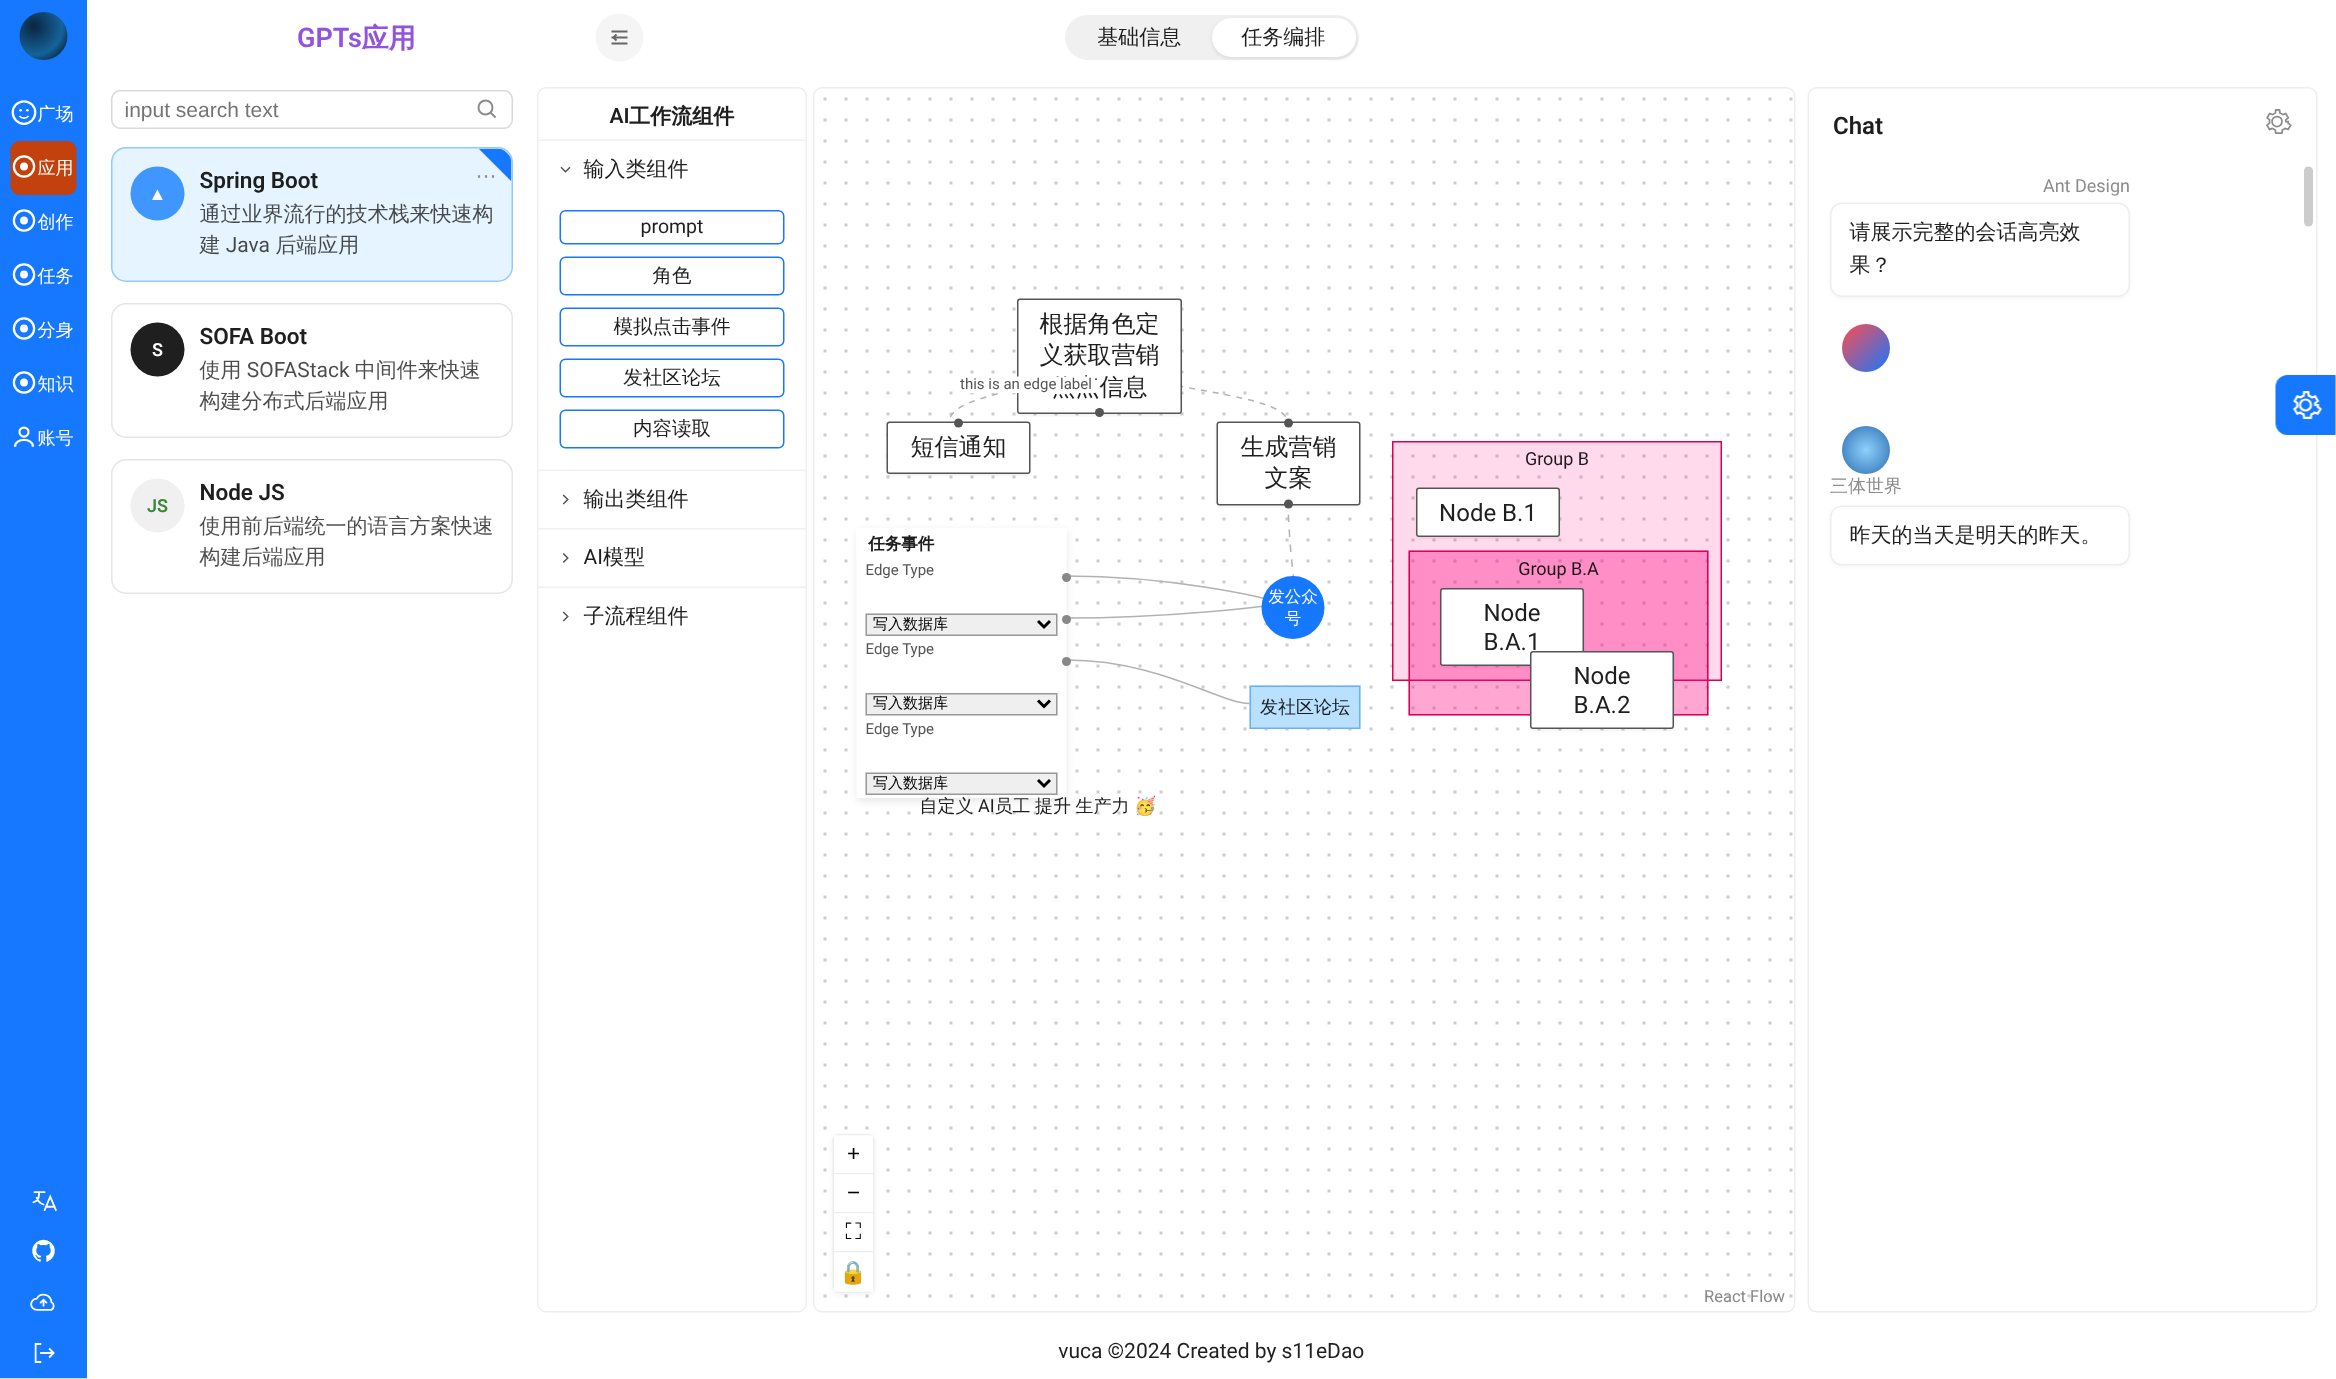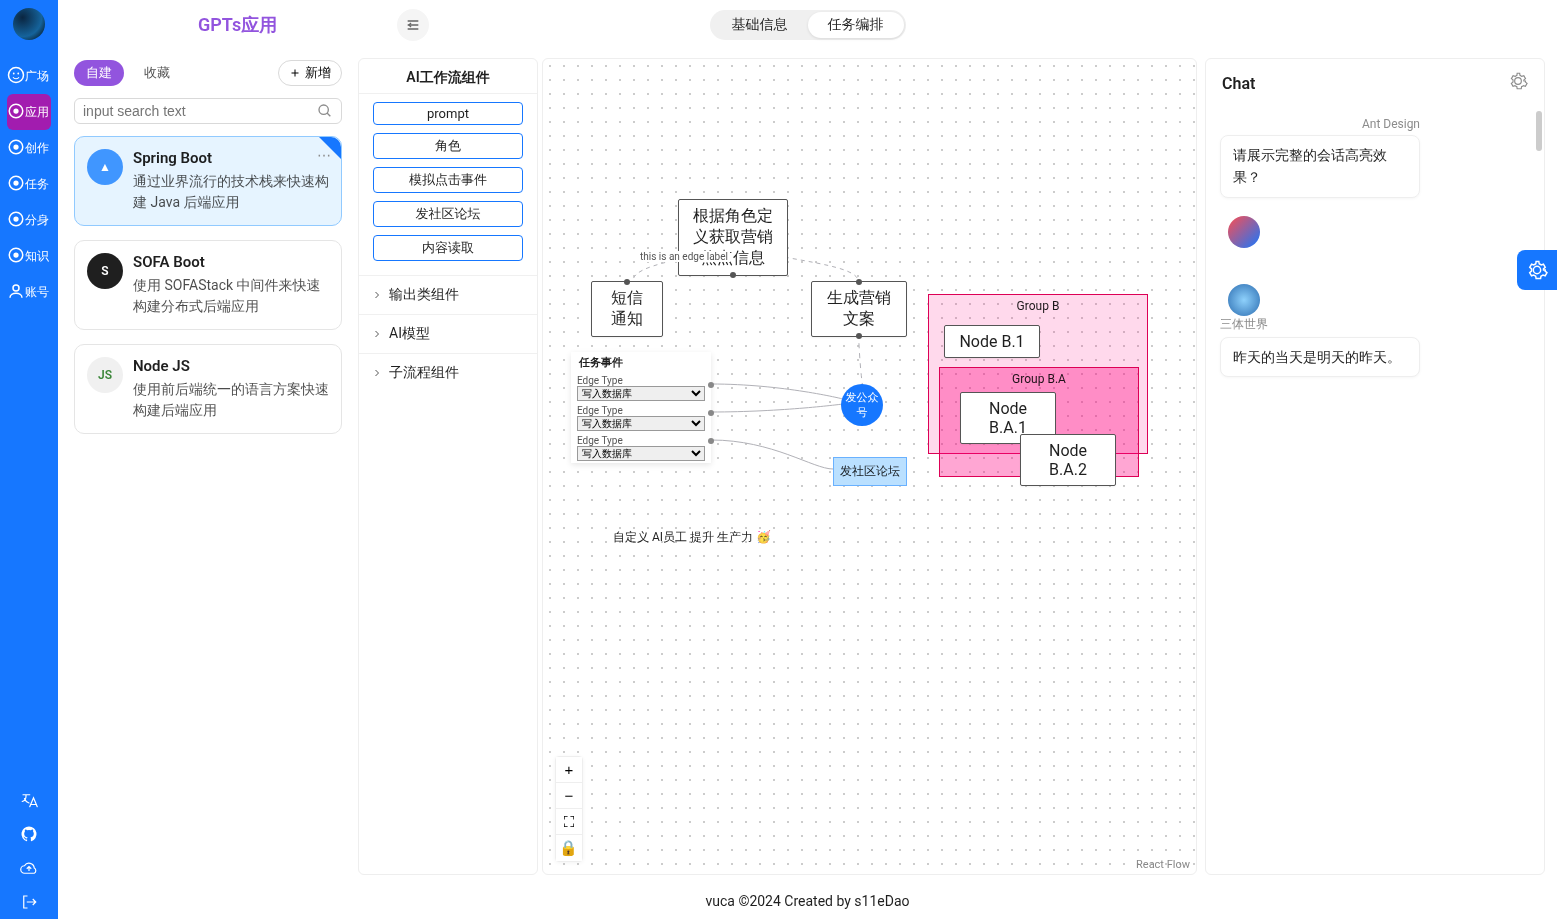--- a/index.html
+++ b/index.html
@@ -32,21 +32,21 @@
   width: 44px;
   display: flex;
   flex-direction: row;
   align-items: center;
   padding: 8px 0;
   color: #fff;
   font-size: 12px;
   border-radius: 6px;
   cursor: pointer;
 }
-.rail-item.active { background: #a21caf; }
+.rail-item.active { background: #c2410c; }
 .rail-item .rail-icon { width:18px; height:18px; display:flex; align-items:center; justify-content:center; margin-bottom:2px; }
 .rail-item .rail-icon svg { fill: #fff; }
 .rail-spacer { flex: 1; }
 .rail-bottom-icon {
   width:44px; height:34px; display:flex; align-items:center; justify-content:center;
   color:#fff; cursor:pointer;
 }
 .rail-bottom-icon svg { fill:#fff; }
 
 
@@ -311,21 +311,21 @@
 }
 .form-node .fn-head{
   font-weight:600;font-size:11px;
   background:#fff;padding:3px 8px;
 }
 .form-node .fn-row{
   padding:2px 6px;
 }
 .form-node .fn-label{font-size:10px;color:#555;}
 .form-node select{
-  width:100%;font-size:10px;border:1px solid #999;
+  width:100%;font-size:10px;border:1px solid #999;margin-top:23px;
 }
 .form-node .out-dot{
   width:6px;height:6px;background:#888;border-radius:50%;
   position:absolute;right:-3px;
 }
 
 .anno-node{
   position:absolute;font-size:12px;
   background:transparent;
 }
@@ -494,30 +494,20 @@
     </div>
     <div class="header-tabs">
       <div class="header-tab">基础信息</div>
       <div class="header-tab active">任务编排</div>
     </div>
   </div>
 
   <div class="content">
 
     <div class="apps-panel">
-      <div class="apps-tabs-row">
-        <div class="apps-tab active">自建</div>
-        <div class="apps-tab">收藏</div>
-        <button class="new-btn">
-          <svg viewBox="0 0 24 24">
-              <path d="M12 5v14M5 12h14" stroke="currentColor" stroke-width="2"></path>
-            </svg>
-          <span>新增</span>
-        </button>
-      </div>
       <div class="search-wrap">
         <input placeholder="input search text" style="">
         <svg width="16" height="16" viewBox="0 0 24 24">
             <circle cx="10" cy="10" r="7" fill="none" stroke="#8c8c8c" stroke-width="2"></circle>
             <path d="M15 15l5 5" stroke="#8c8c8c" stroke-width="2"></path>
           </svg>
       </div>
 
       <div class="app-card selected">
         <div class="app-icon" style="background:#4096ff">
@@ -554,20 +544,26 @@
             </div>
           <div class="app-desc">使用前后端统一的语言方案快速构建后端应用</div>
         </div>
       </div>
     </div>
 
     <div class="flow-sidebar">
       <div class="flow-sb-title">AI工作流组件</div>
 
       <div class="flow-cat">
+        <div class="flow-cat-head">
+          <svg width="12" height="12" viewBox="0 0 24 24">
+              <path d="M6 9l6 6 6-6" stroke="#555" stroke-width="2" fill="none"></path>
+            </svg>
+          <span>输入类组件</span>
+        </div>
         <div class="flow-cat-body">
           <div class="flow-node-item">prompt</div>
           <div class="flow-node-item">角色</div>
           <div class="flow-node-item">模拟点击事件</div>
           <div class="flow-node-item">发社区论坛</div>
           <div class="flow-node-item">内容读取</div>
         </div>
       </div>
 
       <div class="flow-cat">
@@ -612,21 +608,21 @@
 
         <path d="M168 381 C230 381, 270 410, 290 410"></path>
       </svg>
 
       <div class="cnode" style="left:135px;top:140px;width:110px">
         <span>根据角色定义获取营销热点信息</span>
         <span class="handle bottom"></span>
       </div>
       <div class="edge-label" style="left:95px;top:192px">this is an edge label</div>
 
-      <div class="cnode" style="left:48px;top:222px;width:72px">
+      <div class="cnode" style="left:48px;top:222px;width:96px">
         <span>短信通知</span>
         <span class="handle top"></span>
       </div>
       <div class="cnode" style="left:268px;top:222px;width:96px">
         <span>生成营销文案</span>
         <span class="handle top"></span><span class="handle bottom"></span>
       </div>
 
       <div class="group-node" style="left:385px;top:235px;width:220px;height:160px">
         <span>Group B</span>

